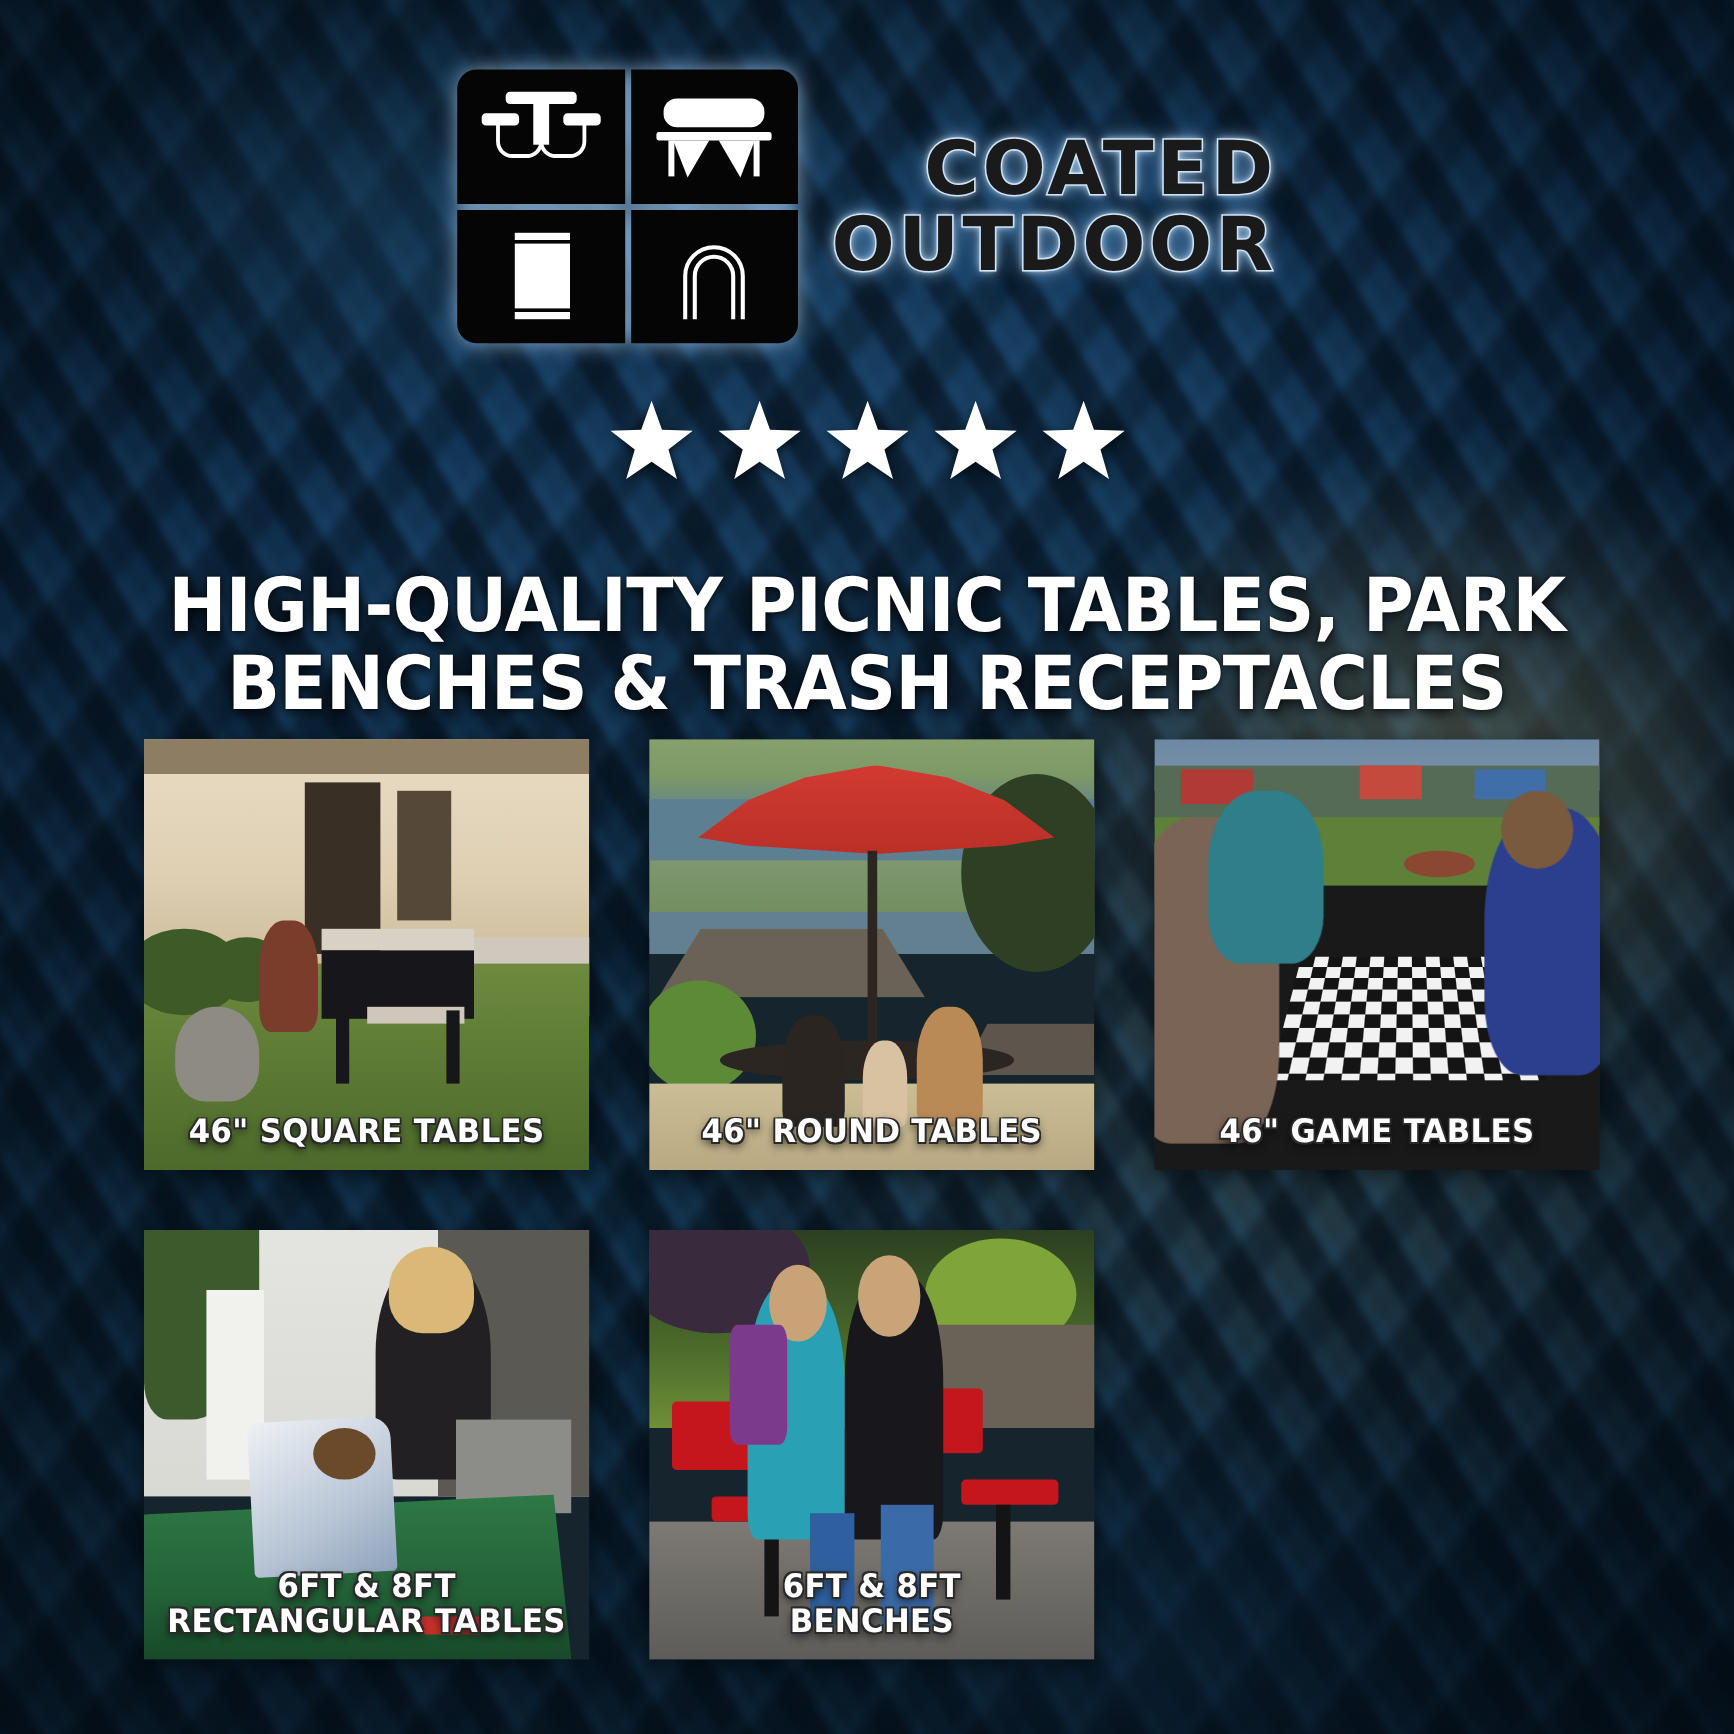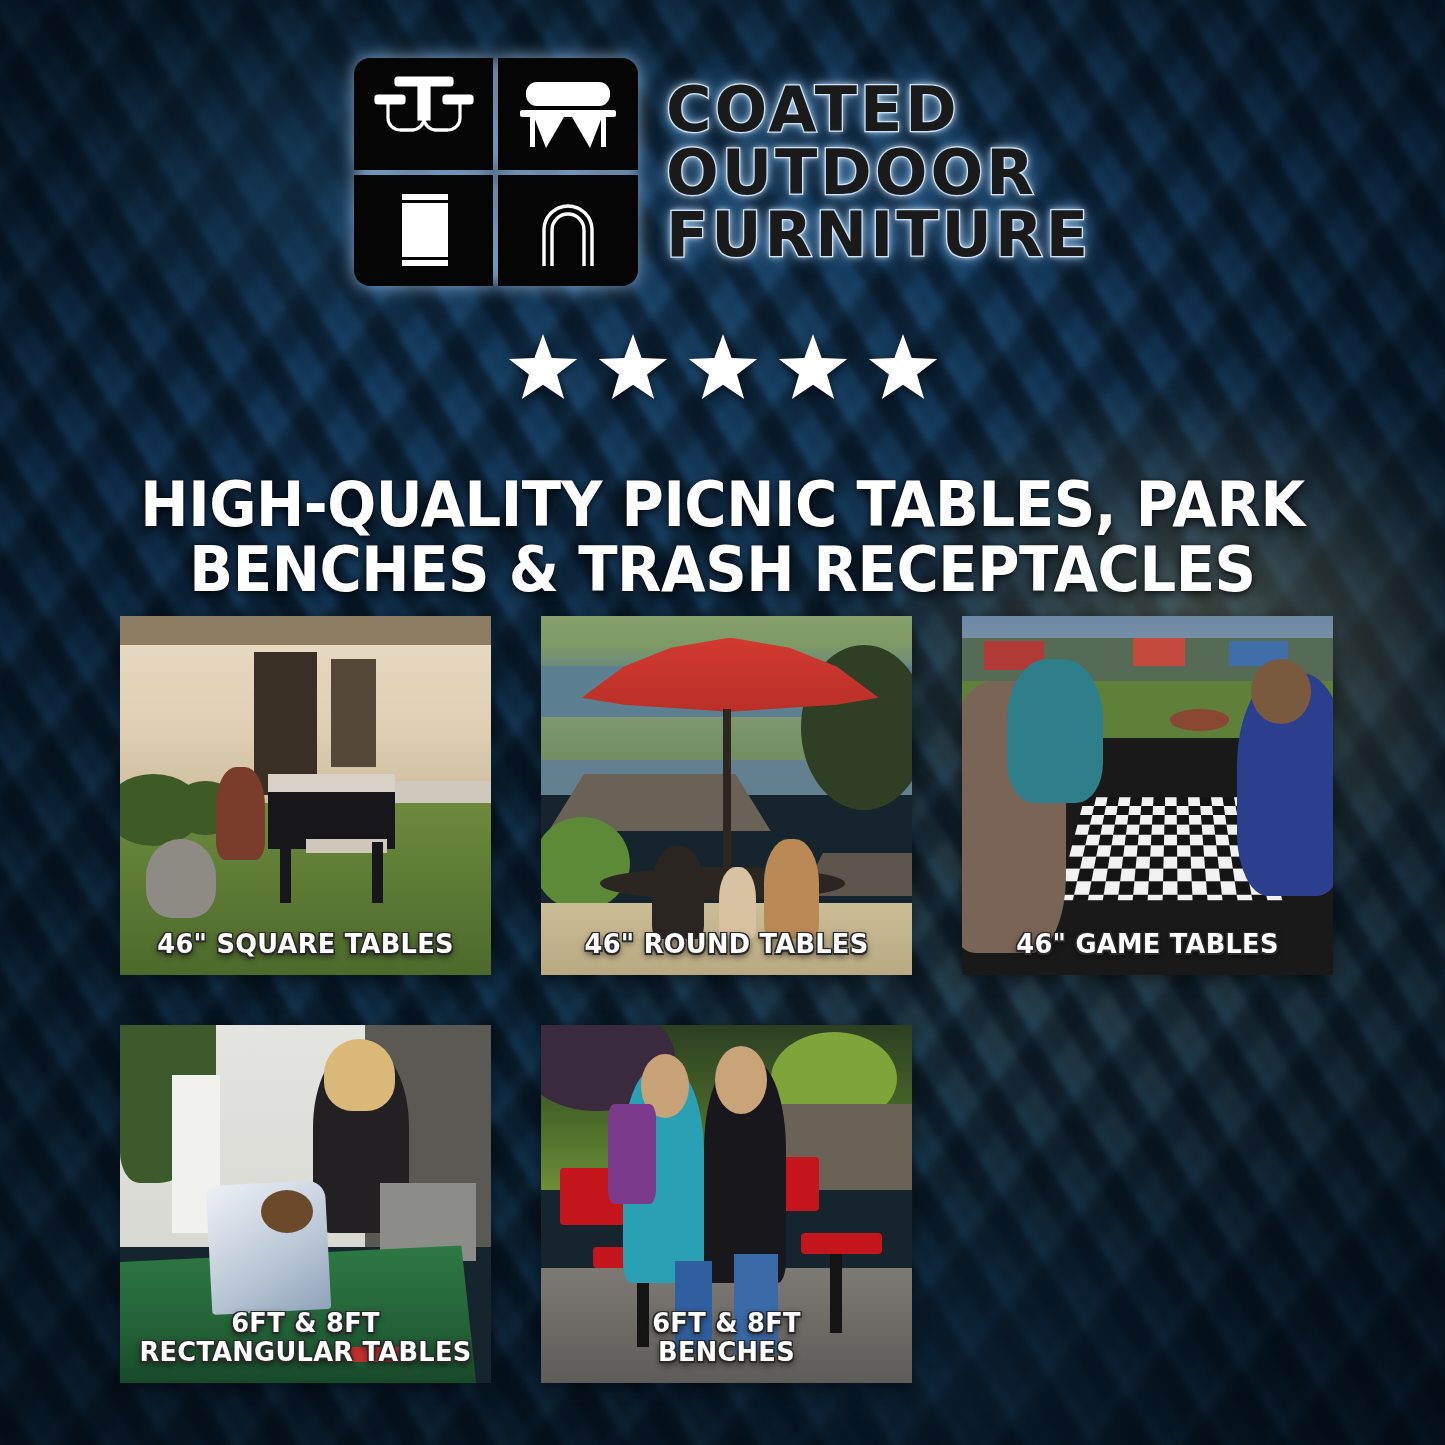--- a/index.html
+++ b/index.html
@@ -112,20 +112,21 @@
   .logo-cell.tr { border-radius: 0 16px 0 0; }
   .logo-cell.bl { border-radius: 0 0 0 16px; }
   .logo-cell.br { border-radius: 0 0 16px 0; }
   .logo-cell svg { display: block; }
 
   .wordmark {
     display: flex;
     flex-direction: column;
     gap: 2px;
     padding-top: 2px;
+    text-align: right;
   }
   .wordmark-line {
     font-family: "DejaVu Sans", sans-serif;
     font-weight: 700;
     font-size: 62px;
     line-height: 0.98;
     letter-spacing: 3px;
     color: #1a1a1a;
     -webkit-text-stroke: 2.5px #e9f4ff;
     paint-order: stroke fill;
@@ -338,21 +339,20 @@
             <path d="M40 80 V44 a16 16 0 0 1 32 0 V80"></path>
           </g>
         </svg>
       </div>
 
     </div>
 
     <div class="wordmark">
       <span class="wordmark-line">COATED</span>
       <span class="wordmark-line">OUTDOOR</span>
-      <span class="wordmark-line">FURNITURE</span>
     </div>
 
   </div>
 
   <div class="stars" id="star-rating">
       <svg class="star" viewBox="0 0 100 100">
         <polygon points="50.00,0.00 62.05,33.42 97.55,34.55 69.50,56.33 79.39,90.45 50.00,70.50 20.61,90.45 30.50,56.33 2.45,34.55 37.95,33.42" fill="#ffffff"></polygon>
       </svg>
       <svg class="star" viewBox="0 0 100 100">
         <polygon points="50.00,0.00 62.05,33.42 97.55,34.55 69.50,56.33 79.39,90.45 50.00,70.50 20.61,90.45 30.50,56.33 2.45,34.55 37.95,33.42" fill="#ffffff"></polygon>

